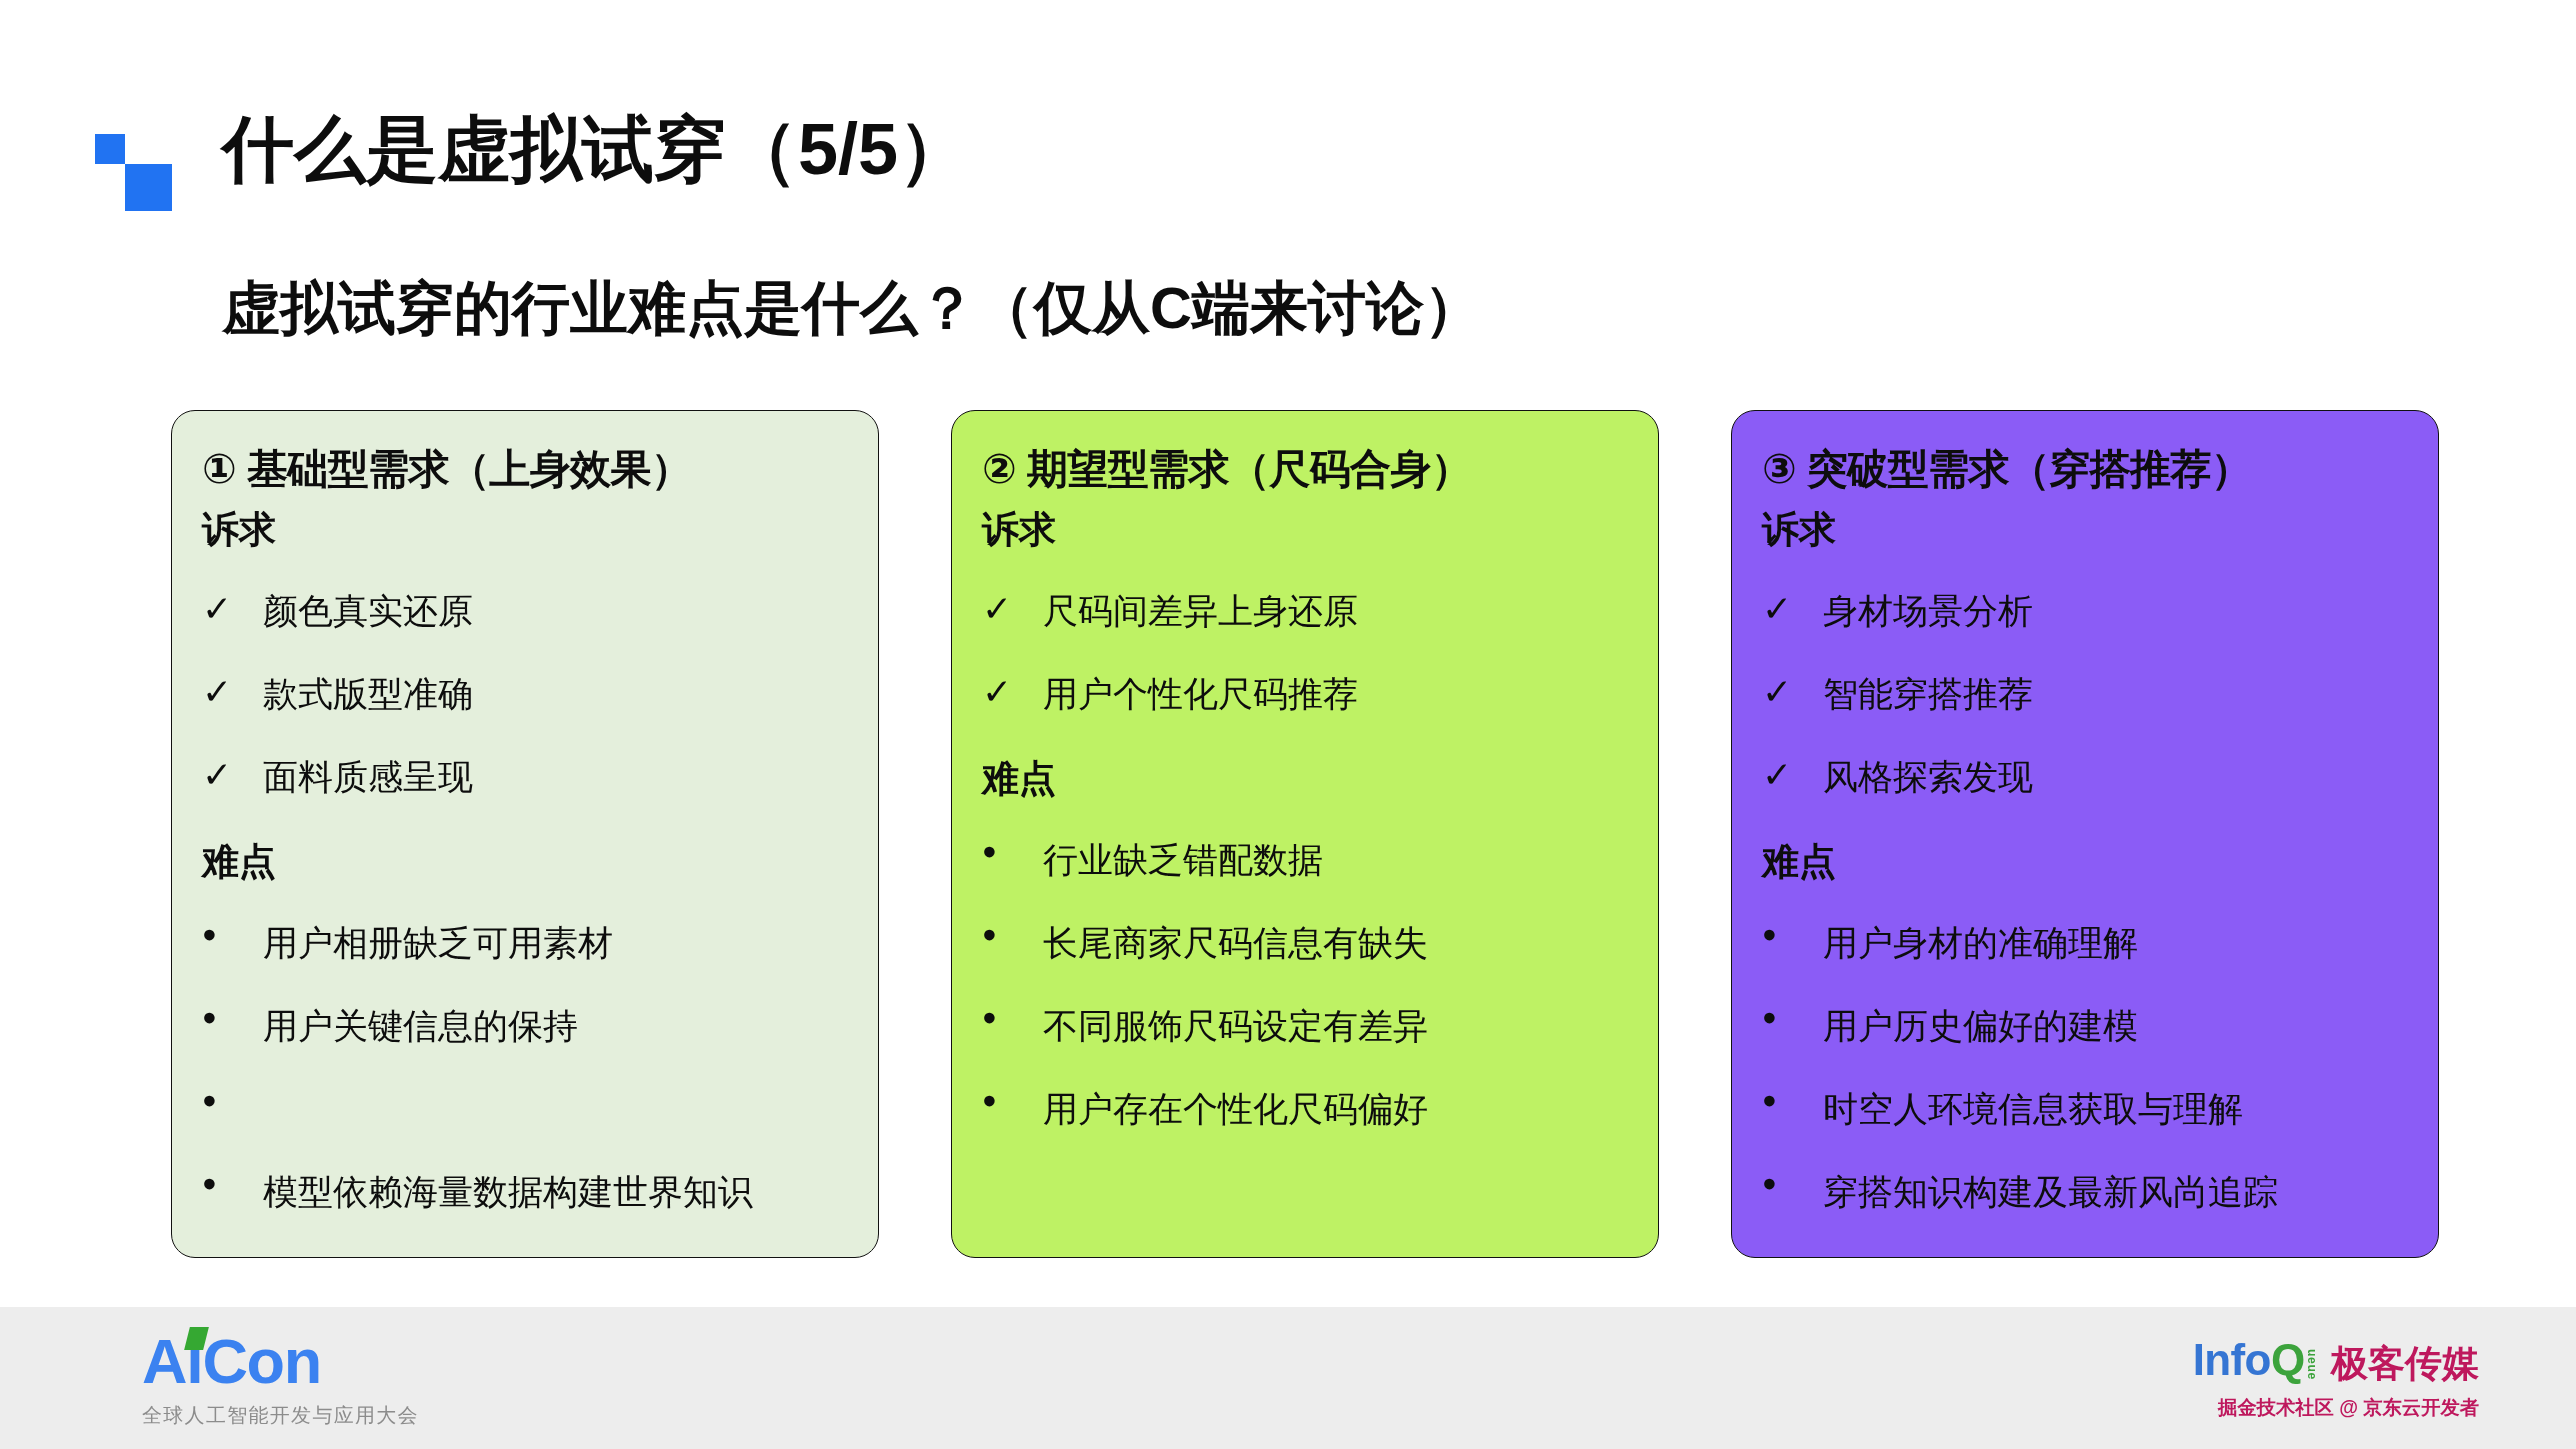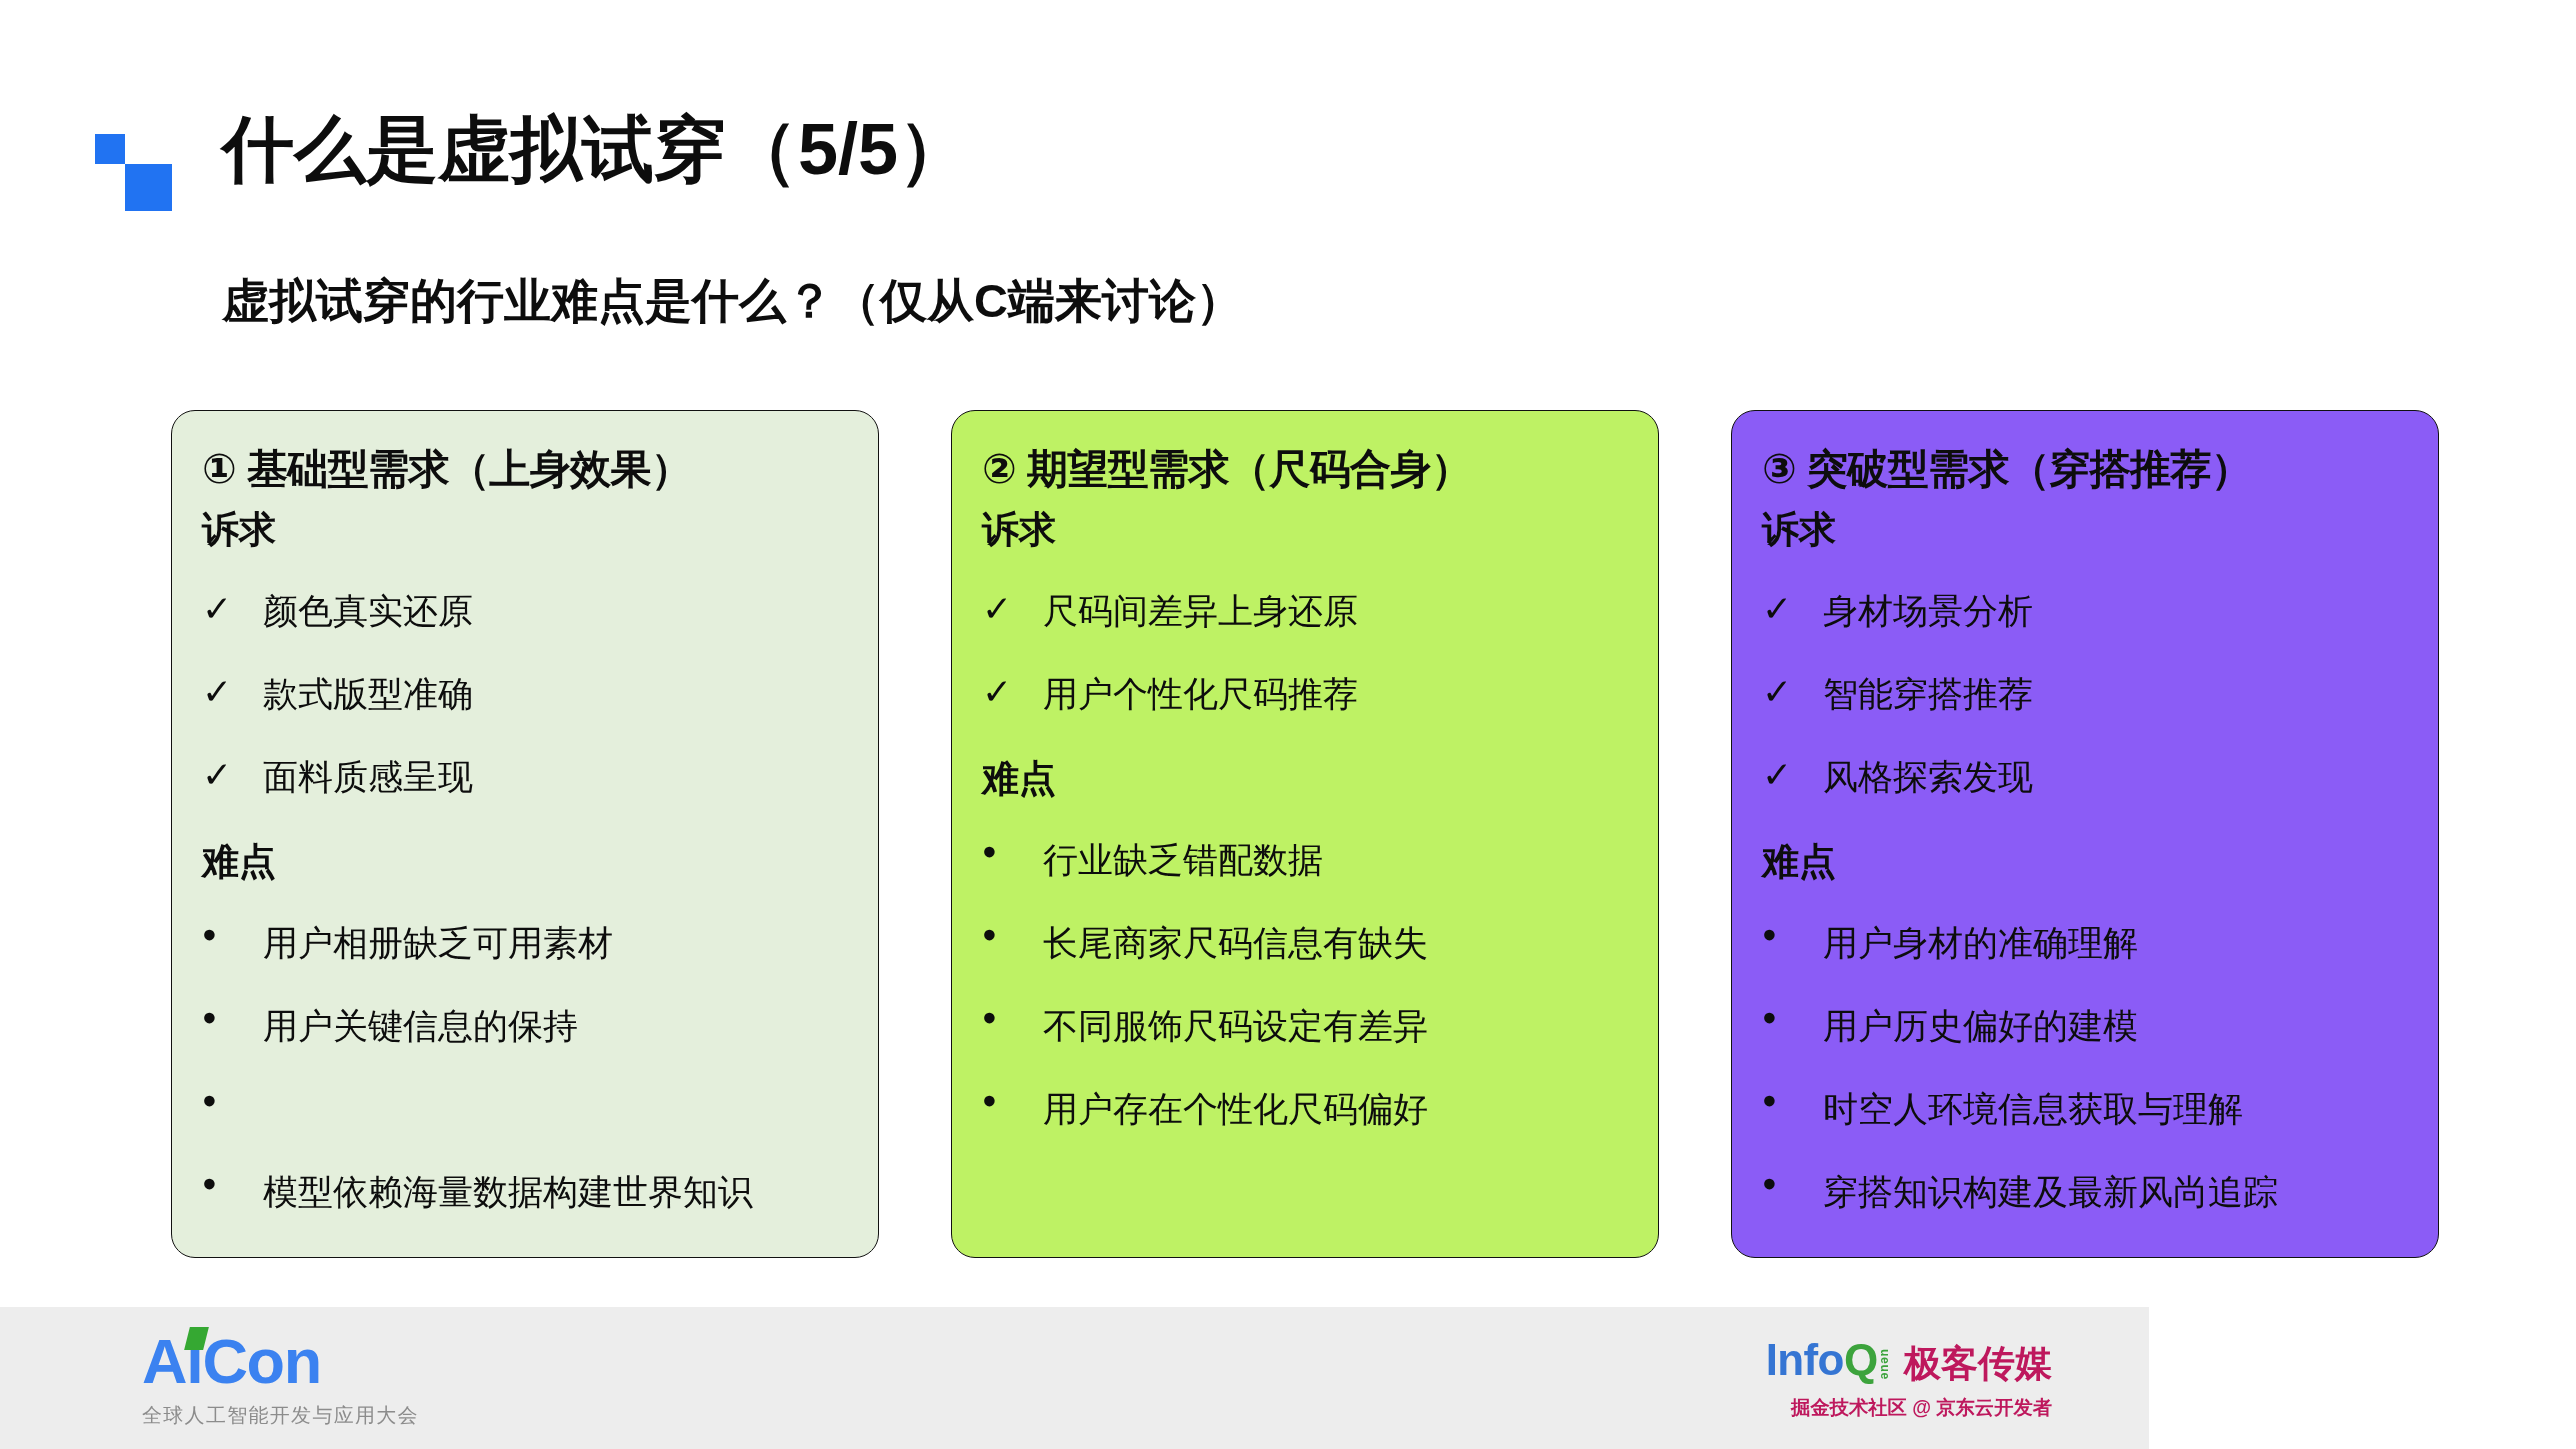--- a/index.html
+++ b/index.html
@@ -5,37 +5,37 @@
   html,body{margin:0;padding:0;background:#ffffff;}
   body{font-family:"Liberation Sans","DejaVu Sans",sans-serif;color:#0d0d0d;}
   .slide{position:relative;width:2576px;height:1449px;background:#ffffff;overflow:hidden;}
 
   
   .logo-sq{position:absolute;background:#2173F2;}
   .logo-sq.small{left:95px;top:134px;width:30px;height:30px;}
   .logo-sq.large{left:125px;top:164px;width:47px;height:47px;}
 
   .page-title{position:absolute;left:222px;top:103px;margin:0;font-size:72px;line-height:1.3;font-weight:800;white-space:nowrap;}
-  .page-subtitle{position:absolute;left:222px;top:270px;margin:0;font-size:47px;line-height:1.3;font-weight:800;white-space:nowrap;}
+  .page-subtitle{position:absolute;left:222px;top:270px;margin:0;font-size:58px;line-height:1.3;font-weight:800;white-space:nowrap;}
 
   
   .cards{position:absolute;left:171px;top:410px;display:flex;gap:72px;}
   .card{box-sizing:border-box;width:708px;height:848px;border:1.9px solid #111111;border-radius:24px;padding:22px 30px 0 30px;}
   .card.c1{background:#E4EFDC;}
   .card.c2{background:#bef264;}
   .card.c3{background:#8b5cf6;}
   .card-title{margin:0;font-size:41px;font-weight:800;height:72px;display:flex;align-items:center;white-space:nowrap;letter-spacing:-0.6px;}
   .row{height:83px;display:flex;align-items:flex-start;font-size:35px;white-space:nowrap;}
   .row.label{font-size:37px;font-weight:800;}
   .prefix{flex:0 0 61px;width:61px;display:inline-block;}
   .prefix.check{font-size:36px;font-weight:400;}
   .prefix.bullet{font-size:24.5px;}
 
   
-  .footer{position:absolute;left:0;top:1307px;width:2149px;height:142px;background:#EDEDED;}
+  .footer{position:absolute;left:0;top:1307px;width:2576px;height:142px;background:#EDEDED;}
   .footer-left{position:absolute;left:142px;top:23px;}
   .aicon-wrap{position:relative;display:inline-block;line-height:1;}
   .aicon-word{font-size:63px;font-weight:800;color:#3B82F0;letter-spacing:-1.3px;line-height:1;}
   .aicon-flag{position:absolute;left:45px;top:-2.6px;width:19.3px;height:23px;background:#35A832;transform:skewX(-14deg);}
   .aicon-tagline{margin-top:9px;font-size:20px;color:#8C8C8C;letter-spacing:1.3px;}
 
   .footer-right{position:absolute;right:97px;top:31px;text-align:right;}
   .infoq-row{display:flex;align-items:flex-end;justify-content:flex-end;}
   .infoq-logo{font-size:44px;font-weight:800;line-height:1;letter-spacing:-0.6px;}
   .infoq-info{color:#3575D3;}

